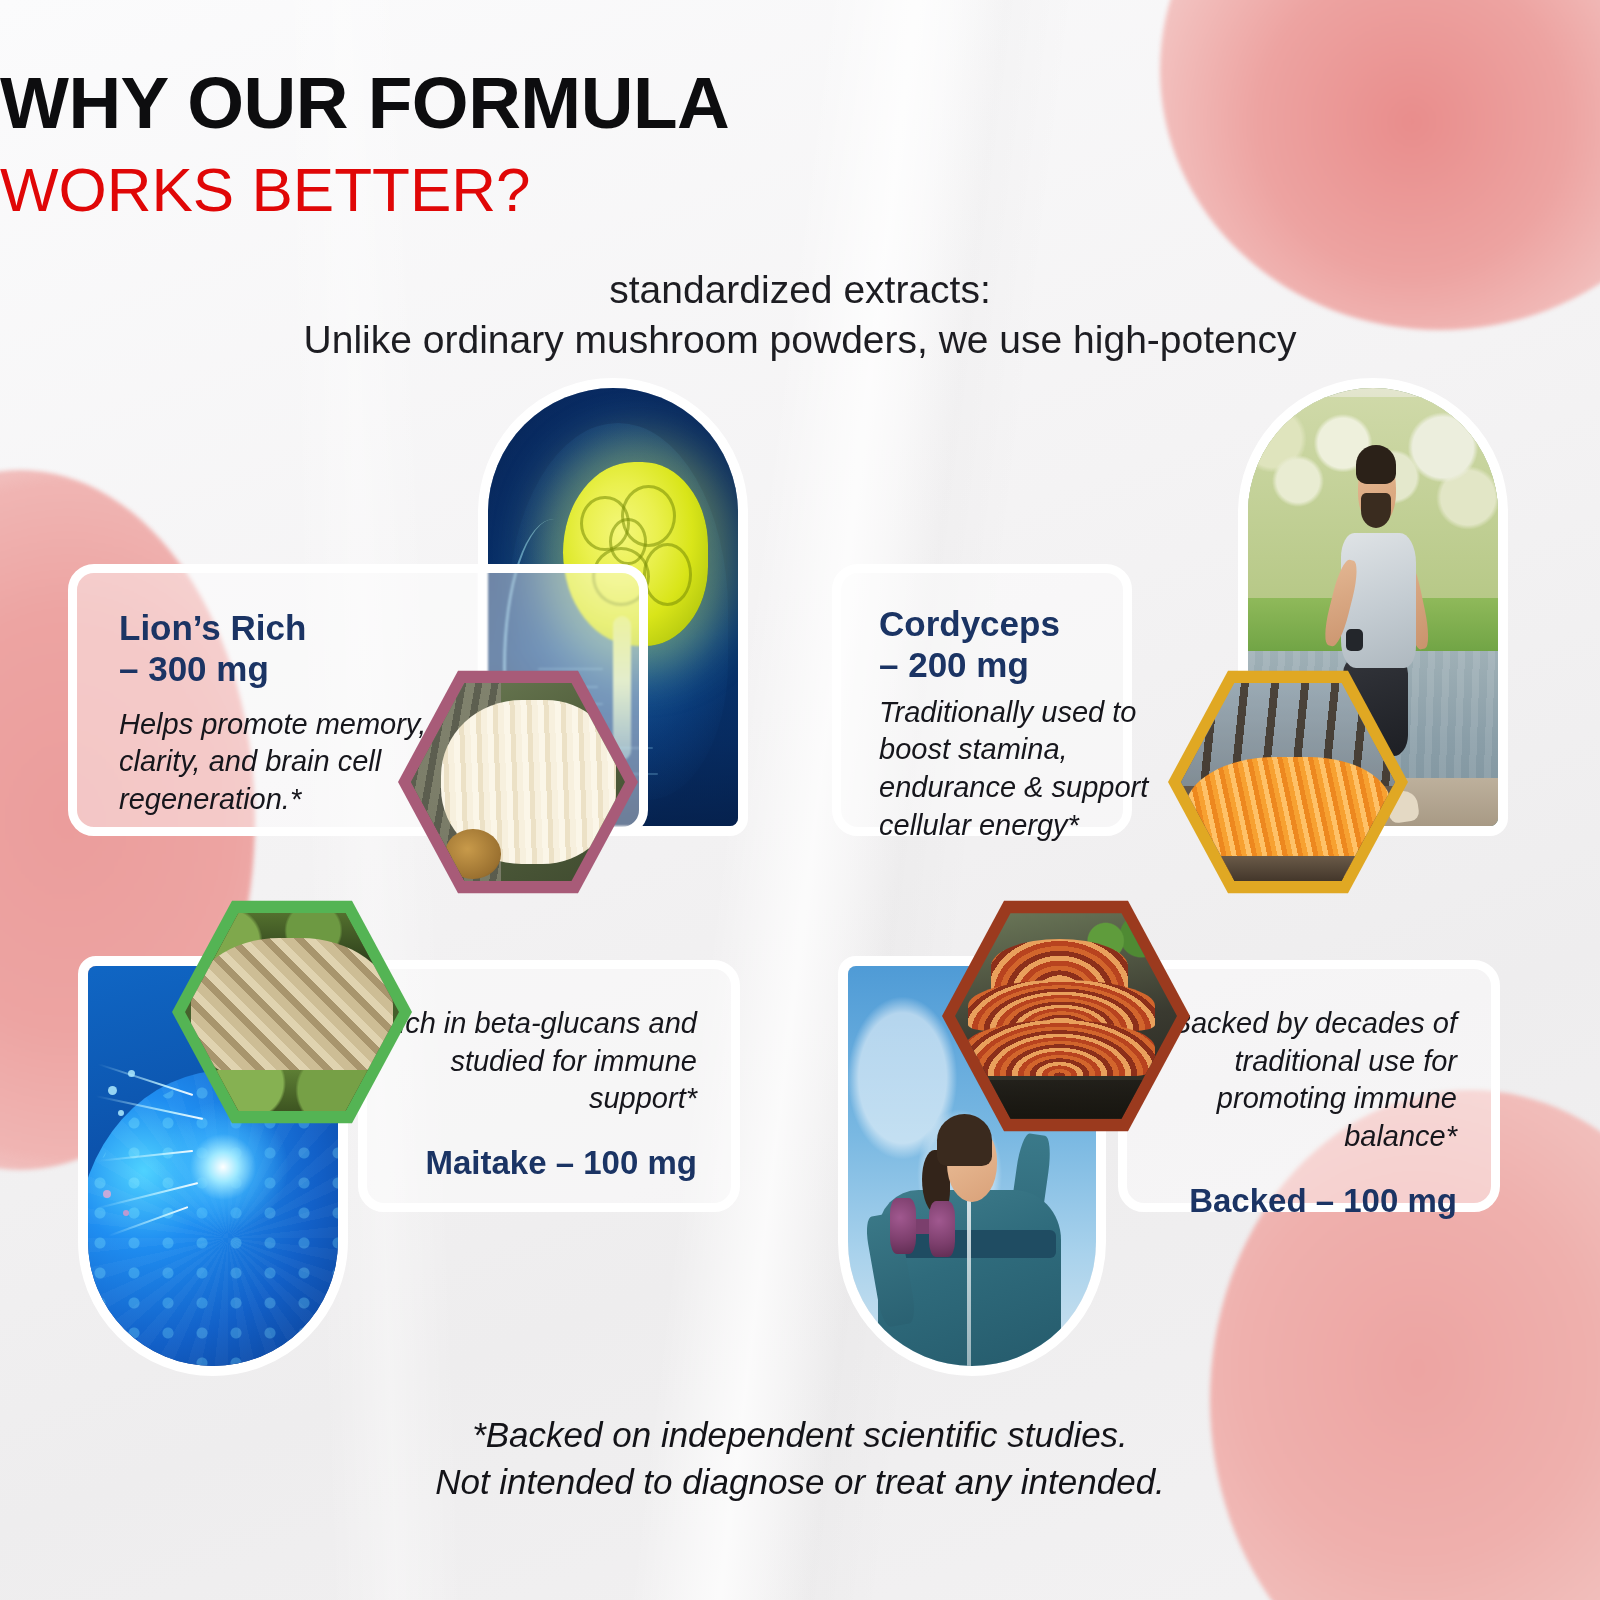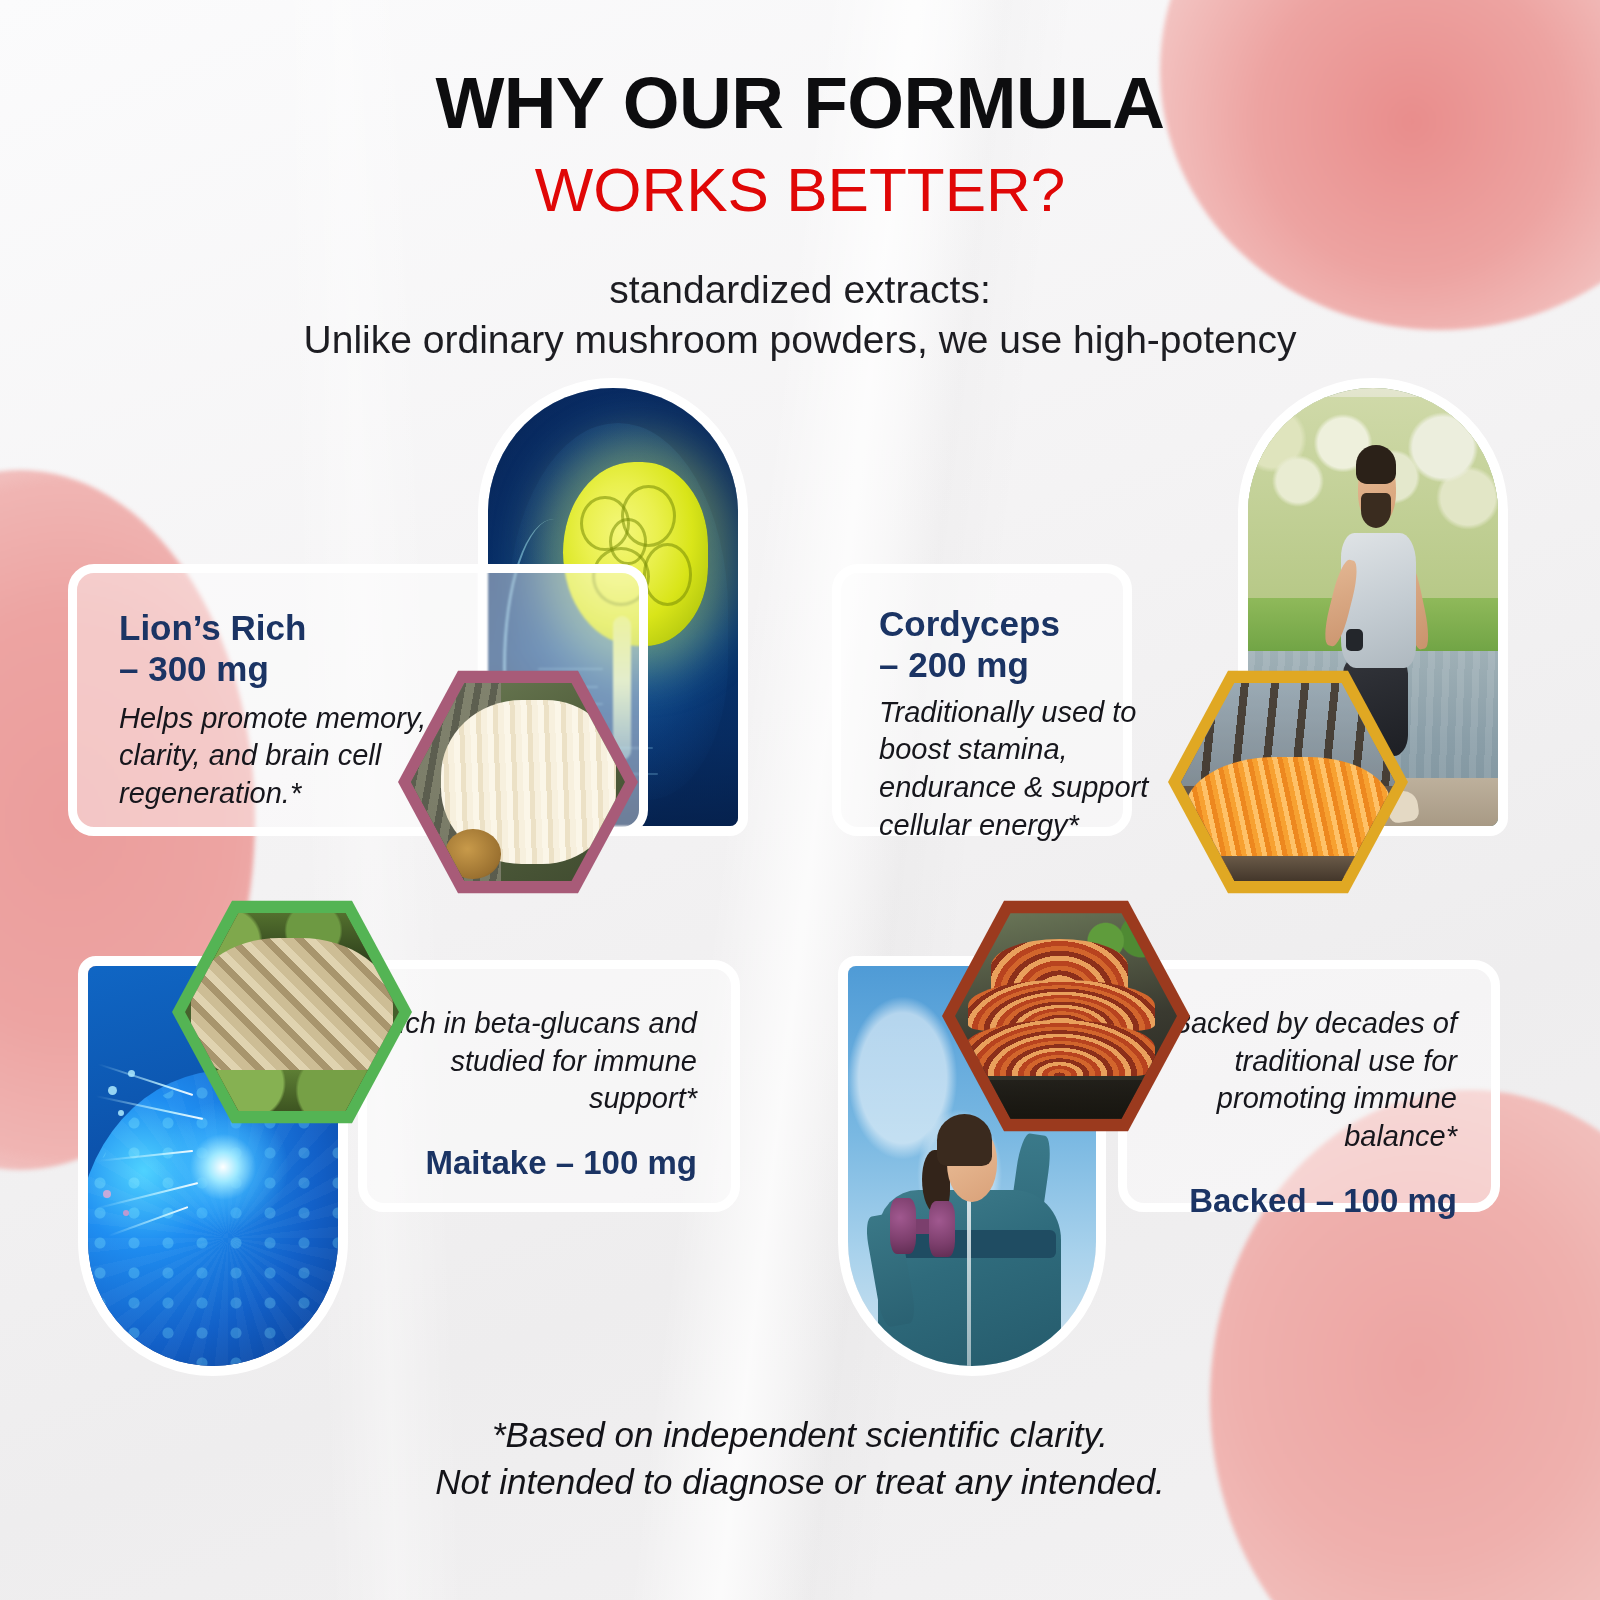--- a/index.html
+++ b/index.html
@@ -36,21 +36,21 @@
     position:absolute; inset:0;
     background:
       linear-gradient(97deg, rgba(255,255,255,0) 46%, rgba(255,255,255,0.55) 49.5%, rgba(255,255,255,0.75) 51%, rgba(255,255,255,0.4) 53%, rgba(0,0,0,0.015) 56%, rgba(255,255,255,0) 60%),
       linear-gradient(88deg, rgba(255,255,255,0) 20%, rgba(255,255,255,0.35) 24%, rgba(255,255,255,0) 28%);
     pointer-events:none;
   }
 
   
   .page { position:relative; z-index:2; width:1600px; height:1600px; }
 
-  .headline { text-align:center; padding-top:66px; }
+  .headline { padding-top:66px; }
   .headline h1{
     font-size:73px; font-weight:bold; letter-spacing:-0.5px;
     color:#0d0d0f; line-height:1.0;
   }
   .headline h2{
     font-size:62px; font-weight:normal; letter-spacing:0px;
     color:#e00707; line-height:1.0; margin-top:20px;
   }
   .subhead{
     margin:44px auto 0; width:1240px; text-align:center;
@@ -85,21 +85,21 @@
   }
   .hex-outer{ position:absolute; inset:0; }
   .hex-inner{ position:absolute; inset:13px; }
 
   
   .h-title{
     color:#1b3464; font-weight:bold; font-size:35px; line-height:1.18;
   }
   .h-desc{
     color:#16161c; font-style:italic; font-size:29px; line-height:1.30;
-    margin-top:10px;
+    margin-top:16px;
   }
   .h-name-bottom{
     color:#1b3464; font-weight:bold; font-size:33px; margin-top:26px;
   }
 
   .footer{
     position:absolute; left:0; top:1412px; width:1600px; text-align:center;
     font-style:italic; font-size:35px; color:#131318; line-height:1.33;
   }
 
@@ -586,17 +586,17 @@
             <div class="rei-cap rc3"></div>
             <div class="rei-dark"></div>
           </div>
         </div>
       </div>
     </div>
 
   </div>
 
   <div class="footer">
-    <div>*Based on independent scientific clarity.</div>
+    <div>*Backed on independent scientific studies.</div>
     <div>Not intended to diagnose or treat any intended.</div>
   </div>
 
 </div>
 
 </body></html>

